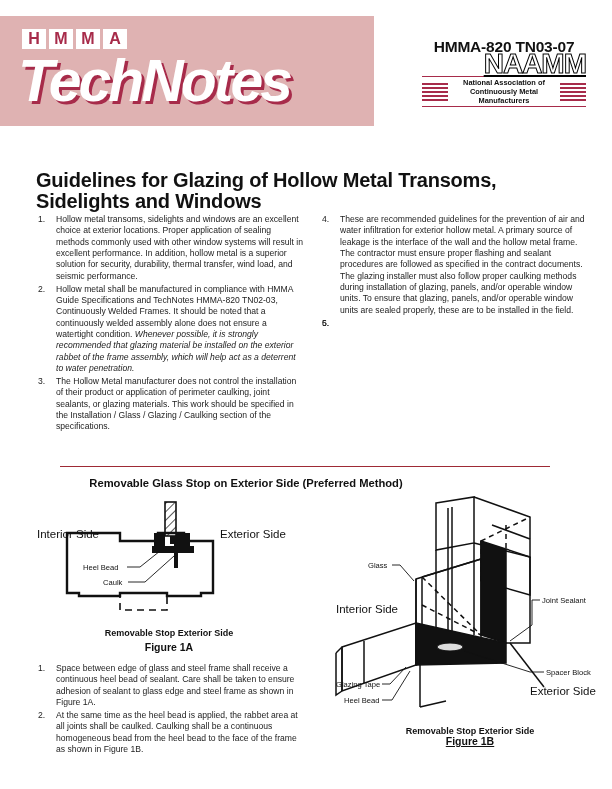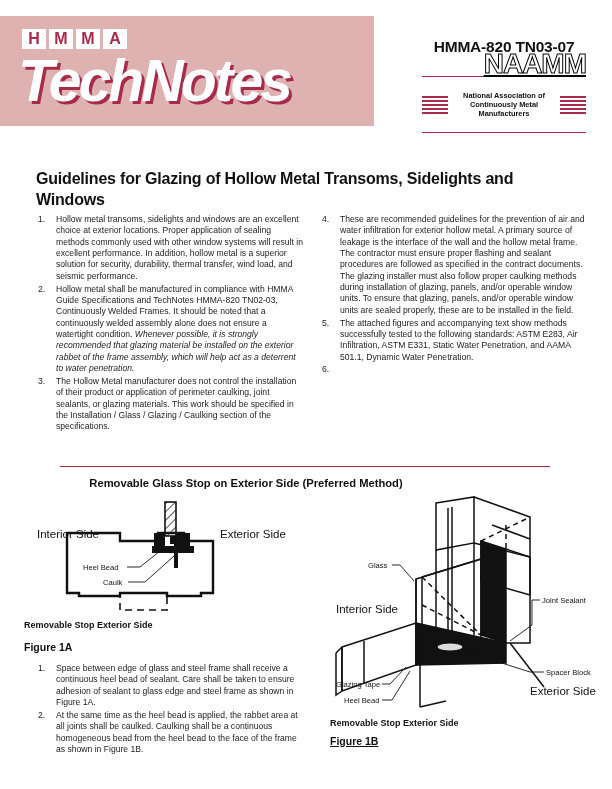--- a/index.html
+++ b/index.html
@@ -87,21 +87,21 @@
     font-family: "Liberation Sans", sans-serif;
     line-height: 20px;
     text-decoration: underline;
   }
   #naamm-bar {
     margin-top: 2px;
     border-top: 1px solid #a72b4a;
     border-bottom: 1px solid #a72b4a;
     display: flex;
     align-items: center;
-    padding: 14px 0;
+    padding: 1px 0;
   }
   .naamm-stripes {
     width: 26px;
     height: 18px;
     flex: none;
     background: repeating-linear-gradient(
       to bottom,
       #a72b4a 0px, #a72b4a 2px,
       #ffffff 2px, #ffffff 4px
     );
@@ -114,21 +114,21 @@
     line-height: 9px;
     color: #111111;
     padding: 0 3px;
   }
 
   
   #page-title {
     position: absolute;
     left: 36px; top: 157px;
     width: 520px;
-    font-size: 16px;
+    font-size: 20px;
     font-weight: bold;
     line-height: 21px;
     color: #111111;
     letter-spacing: -0.2px;
   }
 
   
   .col {
     position: absolute;
     top: 214px;
@@ -183,26 +183,28 @@
     position: absolute;
     left: 24px; top: 500px;
     width: 290px; height: 180px;
   }
   #fig1b-wrap {
     position: absolute;
     left: 334px; top: 495px;
     width: 296px; height: 260px;
   }
   .figcaption {
-    text-align: left;
+    text-align: center;
     font-size: 9px;
     font-weight: bold;
     color: #111111;
+    margin-top: 8px;
   }
   .figlabel {
+    text-align: center;
     font-size: 10.5px;
     font-weight: bold;
     color: #111111;
   }
 
   #fig1a-stopcaption {
     position: absolute;
     left: 24px; top: 620px;
     width: 290px;
   }
@@ -286,21 +288,20 @@
 </div>
 
 <div class="col" id="col-right">
   <ol class="numlist">
     <li>
       <span class="num">4.</span>
       <span>These are recommended guidelines for the prevention of air and water infiltration for exterior hollow metal.  A primary source of leakage is the interface of the wall and the hollow metal frame. The contractor must ensure proper flashing and sealant procedures are followed as specified in the contract documents. The glazing installer must also follow proper caulking methods during installation of glazing, panels, and/or operable window units.  To ensure that glazing, panels, and/or operable window units are sealed properly, these are to be installed in the field.</span>
     </li>
     <li>
       <span class="num">5.</span>
-      <span>The attached figures and accompanying text show methods successfully tested to the following standards: ASTM E283, Air Infiltration, ASTM E331, Static Water Penetration, and AAMA 501.1, Dynamic Water Penetration.</span>
     </li>
     <li>
       <span class="num">6.</span>
     </li>
   </ol>
 </div>
 
 <div id="divider"></div>
 
 <div id="figures-heading">Removable Glass Stop on Exterior Side (Preferred Method)</div>

